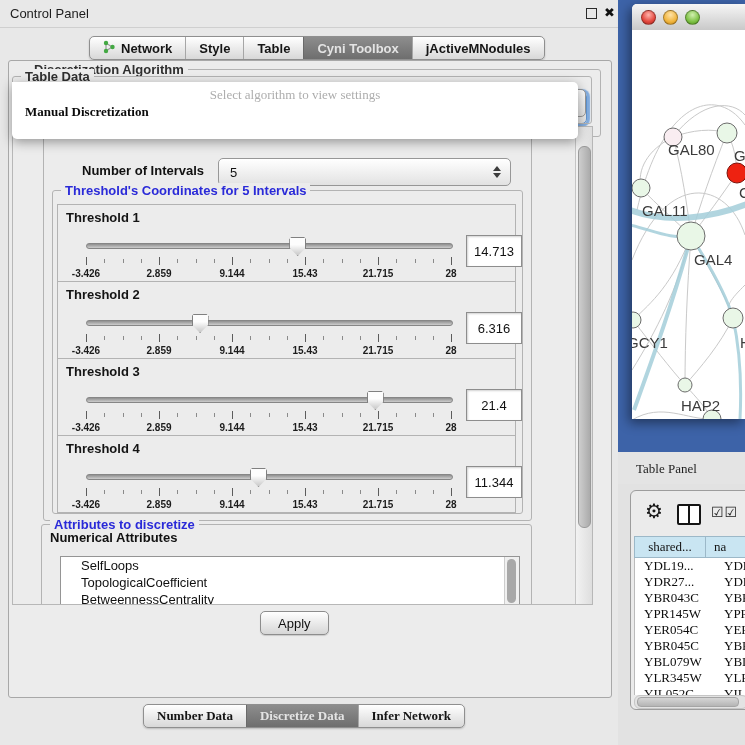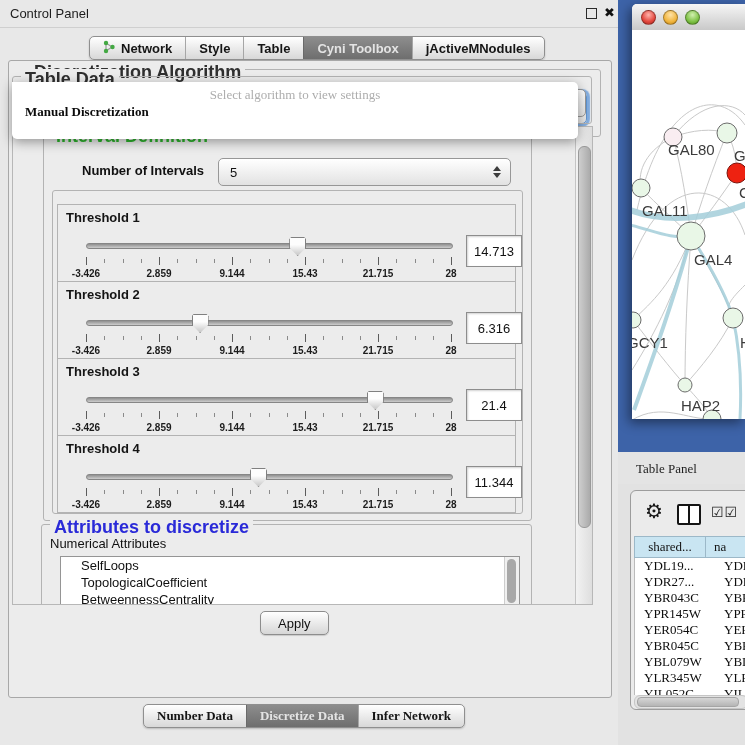--- a/index.html
+++ b/index.html
@@ -16,21 +16,21 @@
   .seg{position:absolute;display:inline-flex;border:1px solid #8f8f8f;border-radius:5px;overflow:hidden;
     background:linear-gradient(#ffffff,#d8d8d8);box-shadow:0 1px 2px rgba(0,0,0,.2);height:22px;}
   .segment{display:flex;align-items:center;gap:5px;padding:0 13px;font-size:13px;font-weight:bold;color:#151515;
     border-left:1px solid #a6a6a6;white-space:nowrap;cursor:default;}
   .segment:first-child{border-left:none;}
   .segment.selected{background:linear-gradient(#8d8d8d,#6e6e6e);color:#e4e4e4;border-left-color:#6a6a6a;}
 
   .main-panel{left:8px;top:60px;width:602px;height:636px;background:#ececec;border:1px solid #a8a8a8;border-radius:3px;}
 
   .group{position:absolute;border:1px solid #b3b3b3;border-radius:3px;}
-  .gtitle{position:absolute;top:-8px;left:8px;background:#ececec;padding:0 4px;font-size:18px;font-weight:bold;color:#2f2f2f;white-space:nowrap;}
+  .gtitle{position:absolute;top:-8px;left:8px;background:#ececec;padding:0 4px;font-size:13px;font-weight:bold;color:#2f2f2f;white-space:nowrap;}
   .gtitle.green{color:#2cb52c;}
   .gtitle.blue{color:#2a2ad8;}
 
   .combo{position:absolute;background:linear-gradient(#ffffff,#e2e2e2);border:1px solid #979797;border-radius:5px;
     display:flex;align-items:center;padding-left:11px;font-size:13px;color:#111;box-shadow:inset 0 1px 0 #fff;}
   .combo .arrows{position:absolute;right:9px;top:50%;transform:translateY(-50%);display:flex;flex-direction:column;gap:2px;}
   .arr-up{width:0;height:0;border-left:4px solid transparent;border-right:4px solid transparent;border-bottom:5px solid #3c3c3c;}
   .arr-dn{width:0;height:0;border-left:4px solid transparent;border-right:4px solid transparent;border-top:5px solid #3c3c3c;}
   .combo.focused{box-shadow:0 0 1px 3px rgba(96,152,219,.75);border-color:#5f93cf;}
 
@@ -169,20 +169,21 @@
         <span class="abs" style="left:38px;top:29px;font-weight:bold;">Number of Intervals</span>
         <div class="combo" style="left:174px;top:24px;width:280px;height:26px;">
           <span>5</span>
           <span class="arrows">
             <span class="arr-up"></span>
             <span class="arr-dn"></span>
           </span>
         </div>
 
         <div class="group" style="left:8px;top:56px;width:469px;height:322px;">
+          <span class="gtitle blue">Threshold's Coordinates for 5 Intervals</span>
           <div class="abs" style="left:4px;top:14px;width:459px;" id="thresholdRows">
             <div class="trow">
               <div class="tlabel">Threshold 1</div>
               <div class="slider">
                 <div class="track"></div>
                 <div class="thumb" style="left: 203.2px;"></div>
                 <div class="ticks">
                   <span class="tick major" style="left: 0px;"></span>
                   <span class="tick minor" style="left: 18.3px;"></span>
                   <span class="tick minor" style="left: 36.5px;"></span>
@@ -332,21 +333,21 @@
                 </div>
               </div>
               <div class="valbox">11.344</div>
             </div>
           </div>
         </div>
       </div>
 
       <div class="group" style="left:28px;top:397px;width:489px;height:90px;">
         <span class="gtitle blue">Attributes to discretize</span>
-        <span class="abs" style="left:8px;top:11px;font-weight:normal;">Numerical Attributes</span>
+        <span class="abs" style="left:8px;top:5px;font-weight:bold;">Numerical Attributes</span>
         <div class="list" style="left:18px;top:31px;width:458px;height:56px;">
           <div id="attrItems">
             <div class="item">SelfLoops</div>
             <div class="item">TopologicalCoefficient</div>
             <div class="item">BetweennessCentrality</div>
           </div>
           <div class="lsb">
             <div class="lthumb"></div>
           </div>
         </div>

